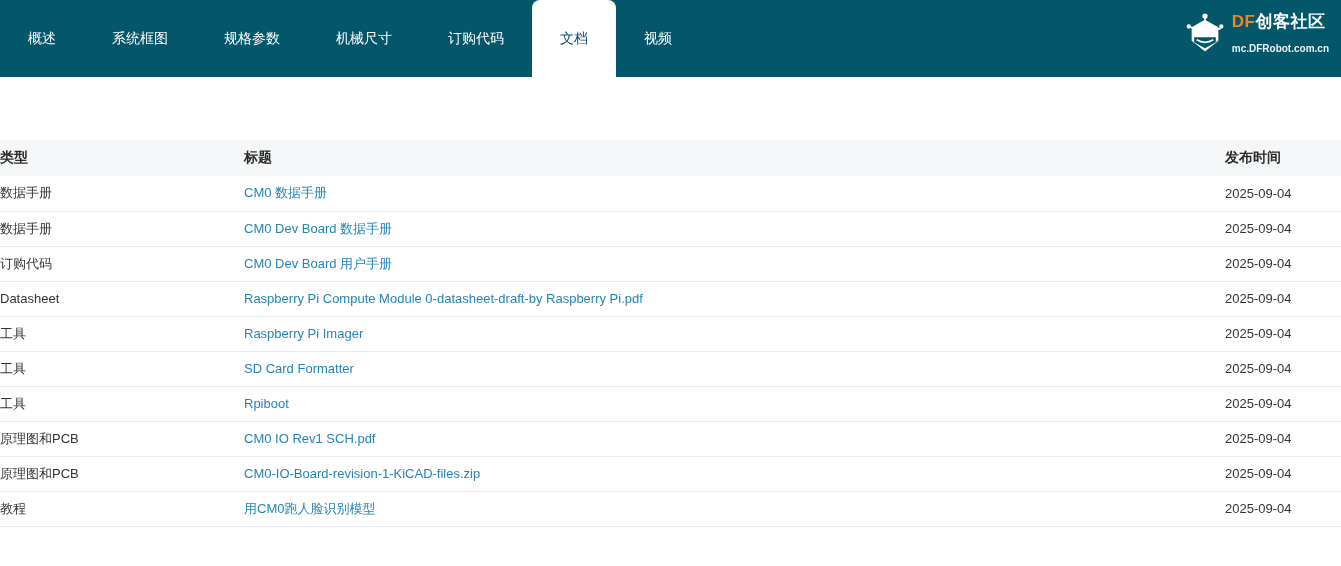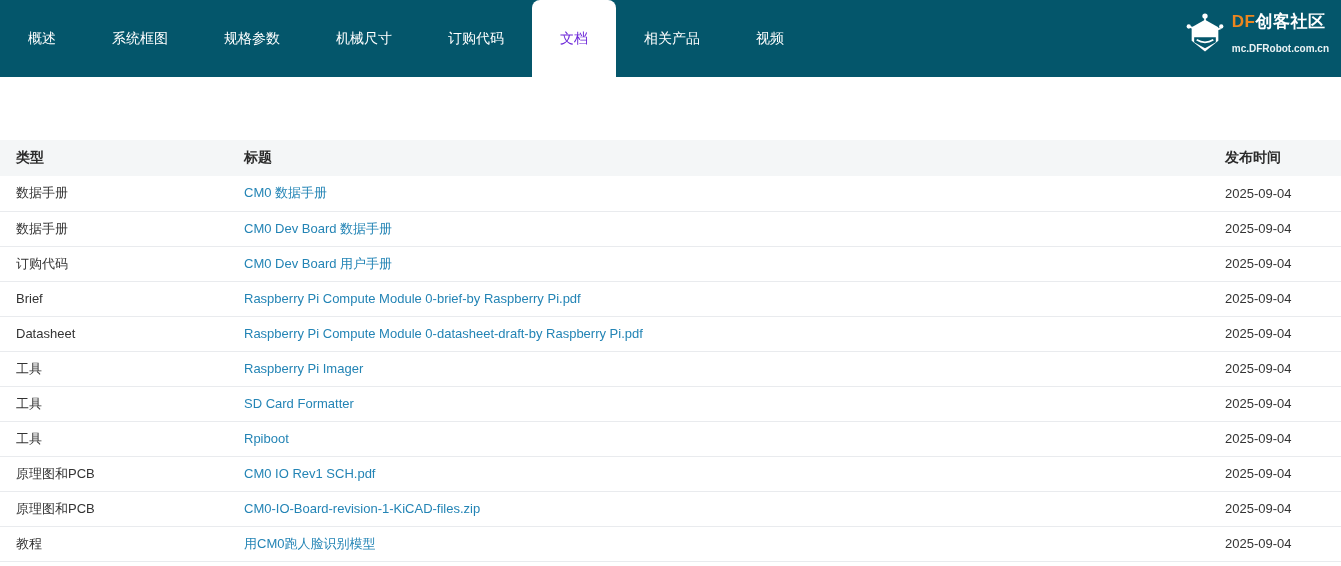--- a/index.html
+++ b/index.html
@@ -10,21 +10,21 @@
   .navbar{
     position:relative; height:77px; background:#04566b;
     display:flex; align-items:stretch;
   }
   .nav-tabs{ display:flex; align-items:stretch; }
   .tab{
     display:flex; align-items:center; padding:0 28px;
     color:#ffffff; font-size:14px; cursor:pointer; white-space:nowrap;
   }
   .tab.active{
-    background:#ffffff; color:#6d28d9;
+    background:#ffffff; color:#0c4a6e;
     border-radius:8px 8px 0 0;
   }
   .logo{
     position:absolute; right:12px; top:4px; height:59px;
     display:flex; align-items:center; gap:7px; cursor:pointer;
   }
   .logo-icon{ width:40px; height:44px; flex:0 0 auto; }
   .logo-text{ display:flex; flex-direction:column; line-height:1.15; }
   .logo-brand{ font-size:17px; font-weight:bold; color:#ffffff; letter-spacing:.5px; }
   .logo-brand .df{ color:#ed861f; }
@@ -36,41 +36,40 @@
     width:1341px; border-collapse:collapse; table-layout:fixed;
     font-size:13px; color:#333;
   }
   .doc-table col.c-type{ width:244px; }
   .doc-table col.c-title{ width:981px; }
   .doc-table col.c-date{ width:116px; }
   .doc-table th{
     background:#f4f6f7; text-align:left; font-size:14px; font-weight:bold;
     color:#2b2b2b; height:36px; padding:0;
   }
-  .doc-table th:first-child, .doc-table td:first-child{ padding-left:16px; }
+  .doc-table th:first-child, .doc-table td:first-child{ padding-left:0; }
   .doc-table td{
     height:35px; padding:0; border-bottom:1px solid #e9ebee;
     white-space:nowrap; overflow:hidden;
   }
   .doc-table a{
     color:#2384b5; text-decoration:none; cursor:pointer;margin-top:26px;
   }
 </style>
 </head>
 <body>
 
 <div class="navbar">
   <div class="nav-tabs">
       <div class="tab">概述</div>
       <div class="tab">系统框图</div>
       <div class="tab">规格参数</div>
       <div class="tab">机械尺寸</div>
       <div class="tab">订购代码</div>
       <div class="tab active">文档</div>
-      <div class="tab">相关产品</div>
       <div class="tab">视频</div>
     </div>
 
   <div class="logo">
     <svg class="logo-icon" viewBox="0 0 48 52" xmlns="http://www.w3.org/2000/svg">
 
       <circle cx="24" cy="4.5" r="3.2" fill="#ffffff"></circle>
       <rect x="23" y="6" width="2" height="5" fill="#ffffff"></rect>
 
       <circle cx="4.5" cy="17" r="2.6" fill="#ffffff"></circle>
@@ -117,25 +116,20 @@
           <td>数据手册</td>
           <td><a>CM0 Dev Board 数据手册</a></td>
           <td>2025-09-04</td>
         </tr>
         <tr>
           <td>订购代码</td>
           <td><a>CM0 Dev Board 用户手册</a></td>
           <td>2025-09-04</td>
         </tr>
         <tr>
-          <td>Brief</td>
-          <td><a>Raspberry Pi Compute Module 0-brief-by Raspberry Pi.pdf</a></td>
-          <td>2025-09-04</td>
-        </tr>
-        <tr>
           <td>Datasheet</td>
           <td><a>Raspberry Pi Compute Module 0-datasheet-draft-by Raspberry Pi.pdf</a></td>
           <td>2025-09-04</td>
         </tr>
         <tr>
           <td>工具</td>
           <td><a>Raspberry Pi Imager</a></td>
           <td>2025-09-04</td>
         </tr>
         <tr>

